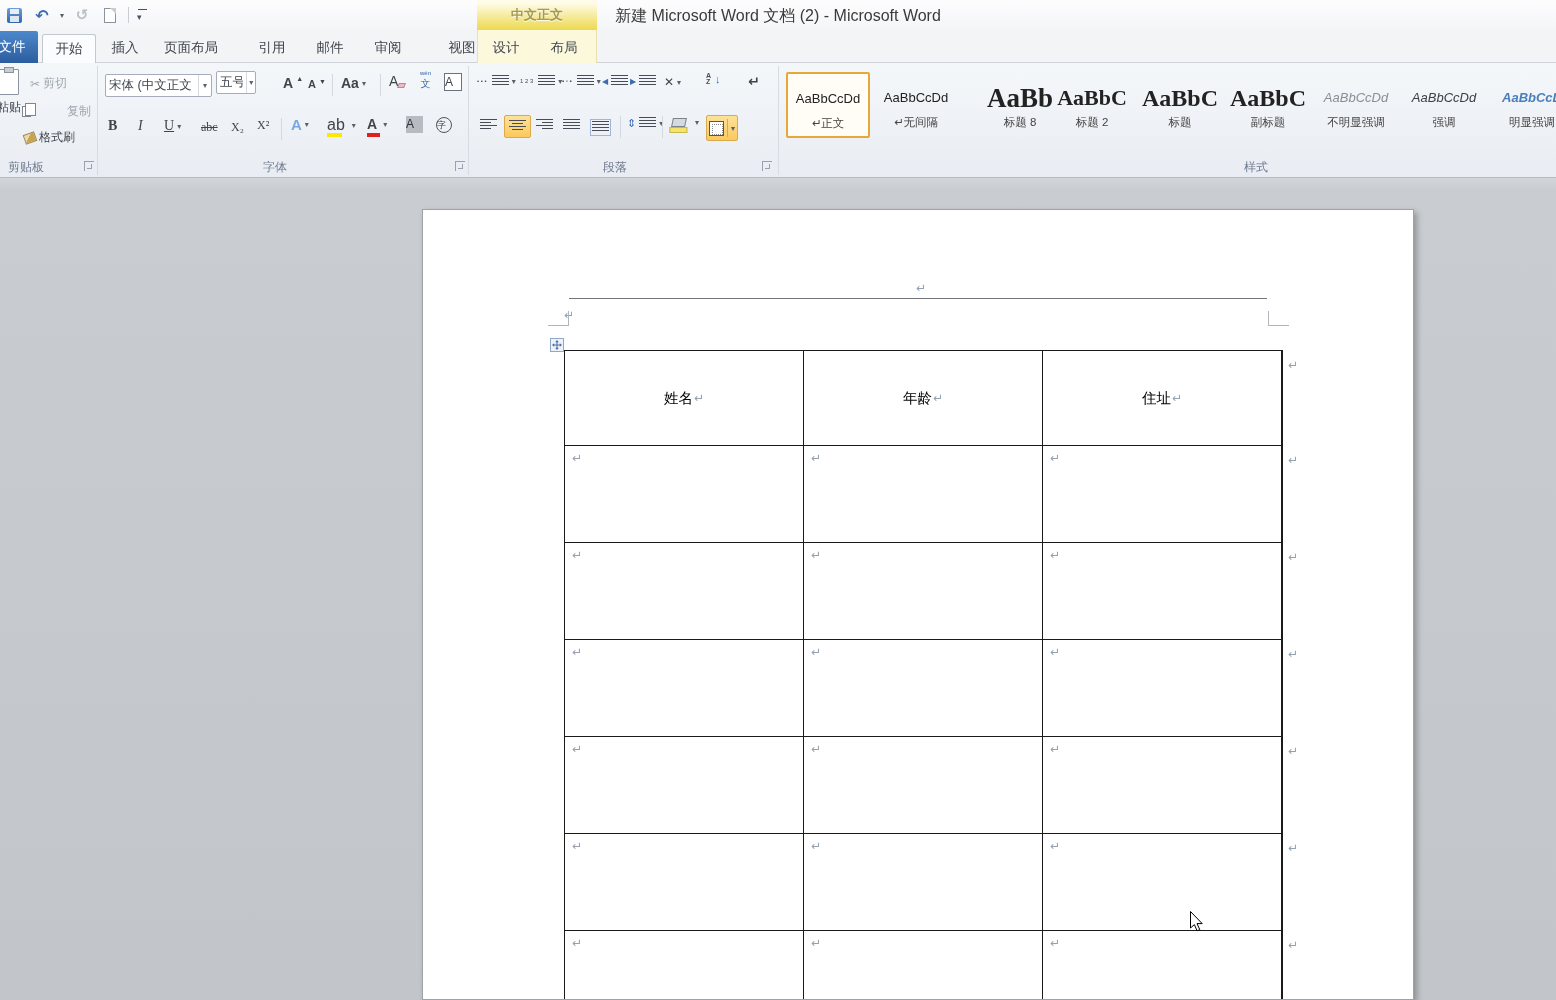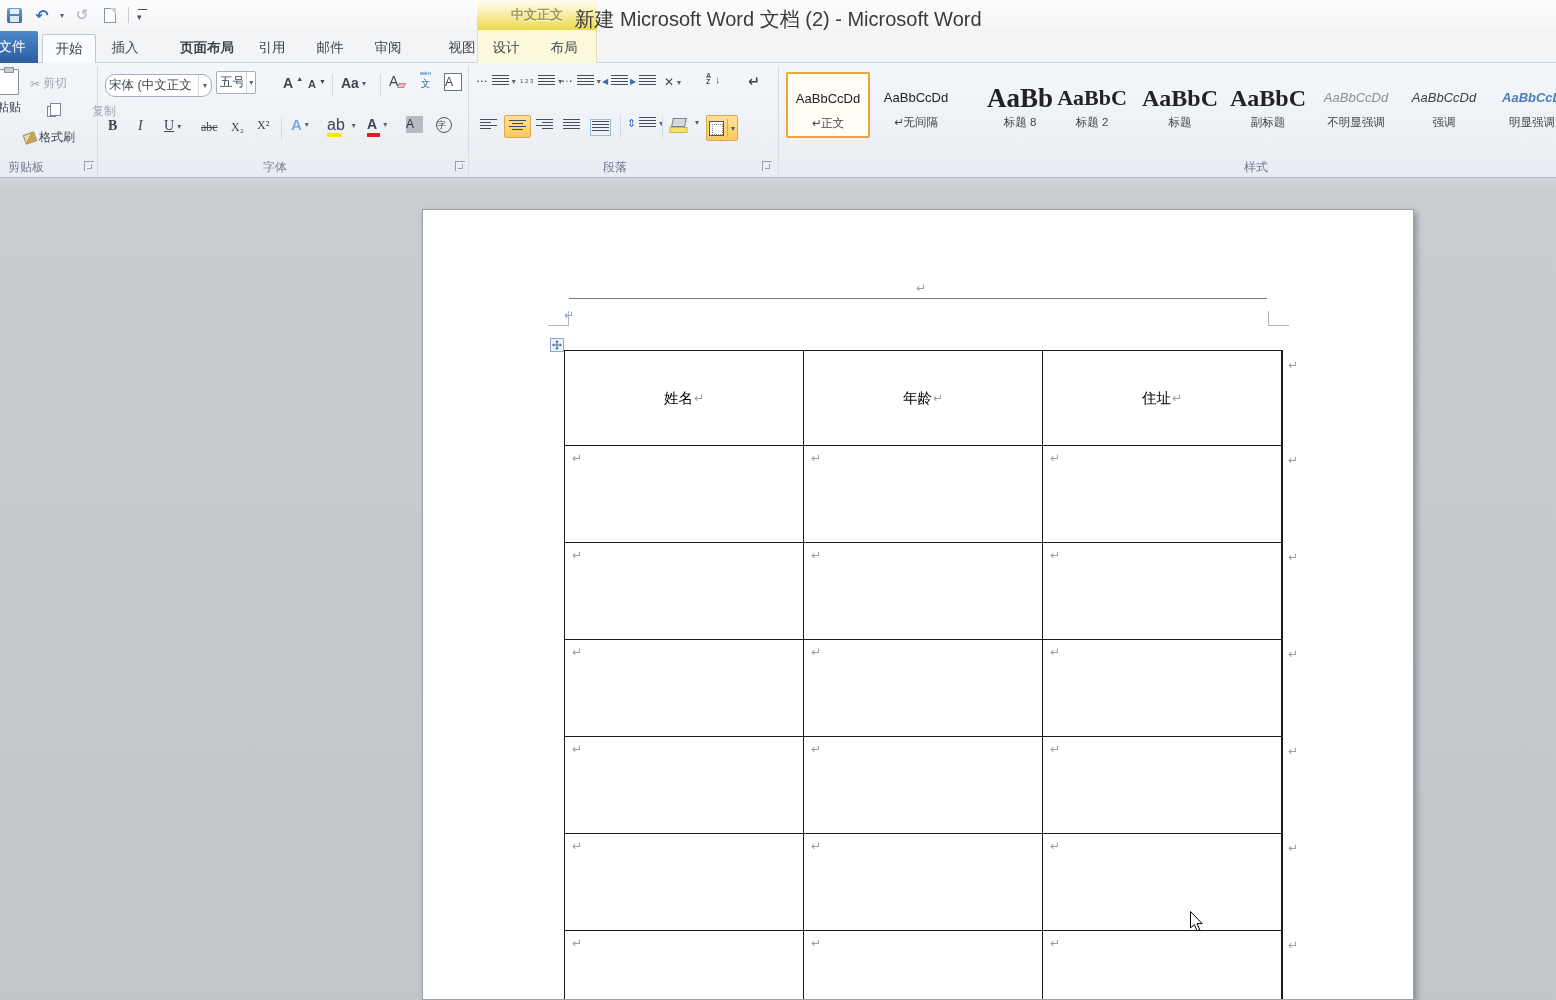--- a/index.html
+++ b/index.html
@@ -3,21 +3,21 @@
 <meta charset="utf-8">
 <style>
   * { margin:0; padding:0; box-sizing:border-box; }
   html,body { width:1556px; height:1000px; overflow:hidden; }
   body { font-family:"Liberation Sans","DejaVu Sans",sans-serif; }
   #app { position:relative; width:1556px; height:1000px; background:#c9cdd1; overflow:hidden; }
 
   
   .titlebar { position:absolute; left:0; top:0; width:1556px; height:30px;
     background:linear-gradient(#fdfdfe,#f4f5f7); }
-  .title { position:absolute; left:0; right:0; top:6px; text-align:center; font-size:20px; color:#3a3a3a; }
+  .title { position:absolute; left:0; right:0; top:6px; text-align:center; font-size:16px; color:#3a3a3a; }
   .qat { position:absolute; left:4px; top:4px; height:22px; display:flex; align-items:center; gap:8px; }
   .qbtn { display:flex; align-items:center; justify-content:center; width:20px; height:20px; font-size:15px; }
   .ico-save { position:relative; width:15px; height:15px; background:linear-gradient(#6f9fd8,#2f66ab); border-radius:2px; }
   .ico-save:before { content:""; position:absolute; left:3px; top:1px; width:9px; height:5px; background:#e8eef6; }
   .ico-save:after { content:""; position:absolute; left:3px; bottom:1px; width:9px; height:6px; background:#dfe7f2; }
   .glyph-undo { color:#3b6cb4; font-weight:bold; font-size:16px; }
   .glyph-redo { color:#b9bfc7; font-weight:bold; font-size:15px; }
   .ico-newdoc { position:relative; width:12px; height:15px; background:#fff; border:1px solid #8a93a0; }
   .ico-newdoc:after { content:""; position:absolute; right:-1px; top:-1px; border:3px solid #c9cdd2; border-left-color:transparent; border-bottom-color:transparent; }
   .qsep { width:1px; height:16px; background:#c9ced5; }
@@ -152,21 +152,21 @@
     </div>
     <div class="ctx-cap">中文正文</div>
     <div class="title">新建 Microsoft Word 文档 (2) - Microsoft Word</div>
   </div>
 
   <div class="tabrow">
     <div class="ctx-zone"></div>
     <div class="tab tab-file">文件</div>
     <div class="tab tab-active" style="left:42px;width:54px;">开始</div>
     <div class="tab" style="left:100px;width:50px;">插入</div>
-    <div class="tab" style="left:164px;width:86px;font-weight:bold;">页面布局</div>
+    <div class="tab" style="left:148px;width:86px;">页面布局</div>
     <div class="tab" style="left:246px;width:52px;">引用</div>
     <div class="tab" style="left:304px;width:52px;">邮件</div>
     <div class="tab" style="left:362px;width:52px;">审阅</div>
     <div class="tab" style="left:436px;width:52px;">视图</div>
     <div class="tab" style="left:482px;width:48px;">设计</div>
     <div class="tab" style="left:540px;width:48px;">布局</div>
   </div>
 
   <div class="ribbon">
     <div class="gsep" style="left:97px;"></div>
@@ -174,32 +174,32 @@
     <div class="gsep" style="left:778px;"></div>
 
     <div class="rb" style="left:-13px;top:6px;flex-direction:column;width:44px;gap:4px;">
       <span class="ico-paste"></span>
       <span>粘贴</span>
     </div>
     <div class="rb dis" style="left:30px;top:12px;">
       <span>✂</span>
       <span>剪切</span>
     </div>
-    <div class="rb dis" style="left:47px;top:40px;gap:36px;">
+    <div class="rb dis" style="left:22px;top:40px;gap:36px;">
       <span class="ico-copy"></span>
       <span>复制</span>
     </div>
     <div class="rb" style="left:24px;top:66px;">
       <span class="ico-brush"></span>
       <span>格式刷</span>
     </div>
     <div class="grouplabel" style="left:-10px;width:72px;">剪贴板</div>
     <div class="launcher" style="left:84px;"></div>
 
-    <div class="rb combo" style="left:105px;top:11px;width:107px;border-radius:10px;">
+    <div class="rb combo" style="left:105px;top:11px;width:107px;">
       <span class="cval" style="width:90px;">宋体 (中文正文</span>
       <span class="carr dd">▾</span>
     </div>
     <div class="rb combo" style="left:216px;top:8px;width:40px;">
       <span class="cval" style="width:38px;">五号</span>
       <span class="carr dd">▾</span>
     </div>
     <div class="rb" style="left:283px;top:12px;font-weight:bold;">
         <span class="fx">A</span>
         <span style="font-size:7px;position:relative;top:-5px;">▲</span>

